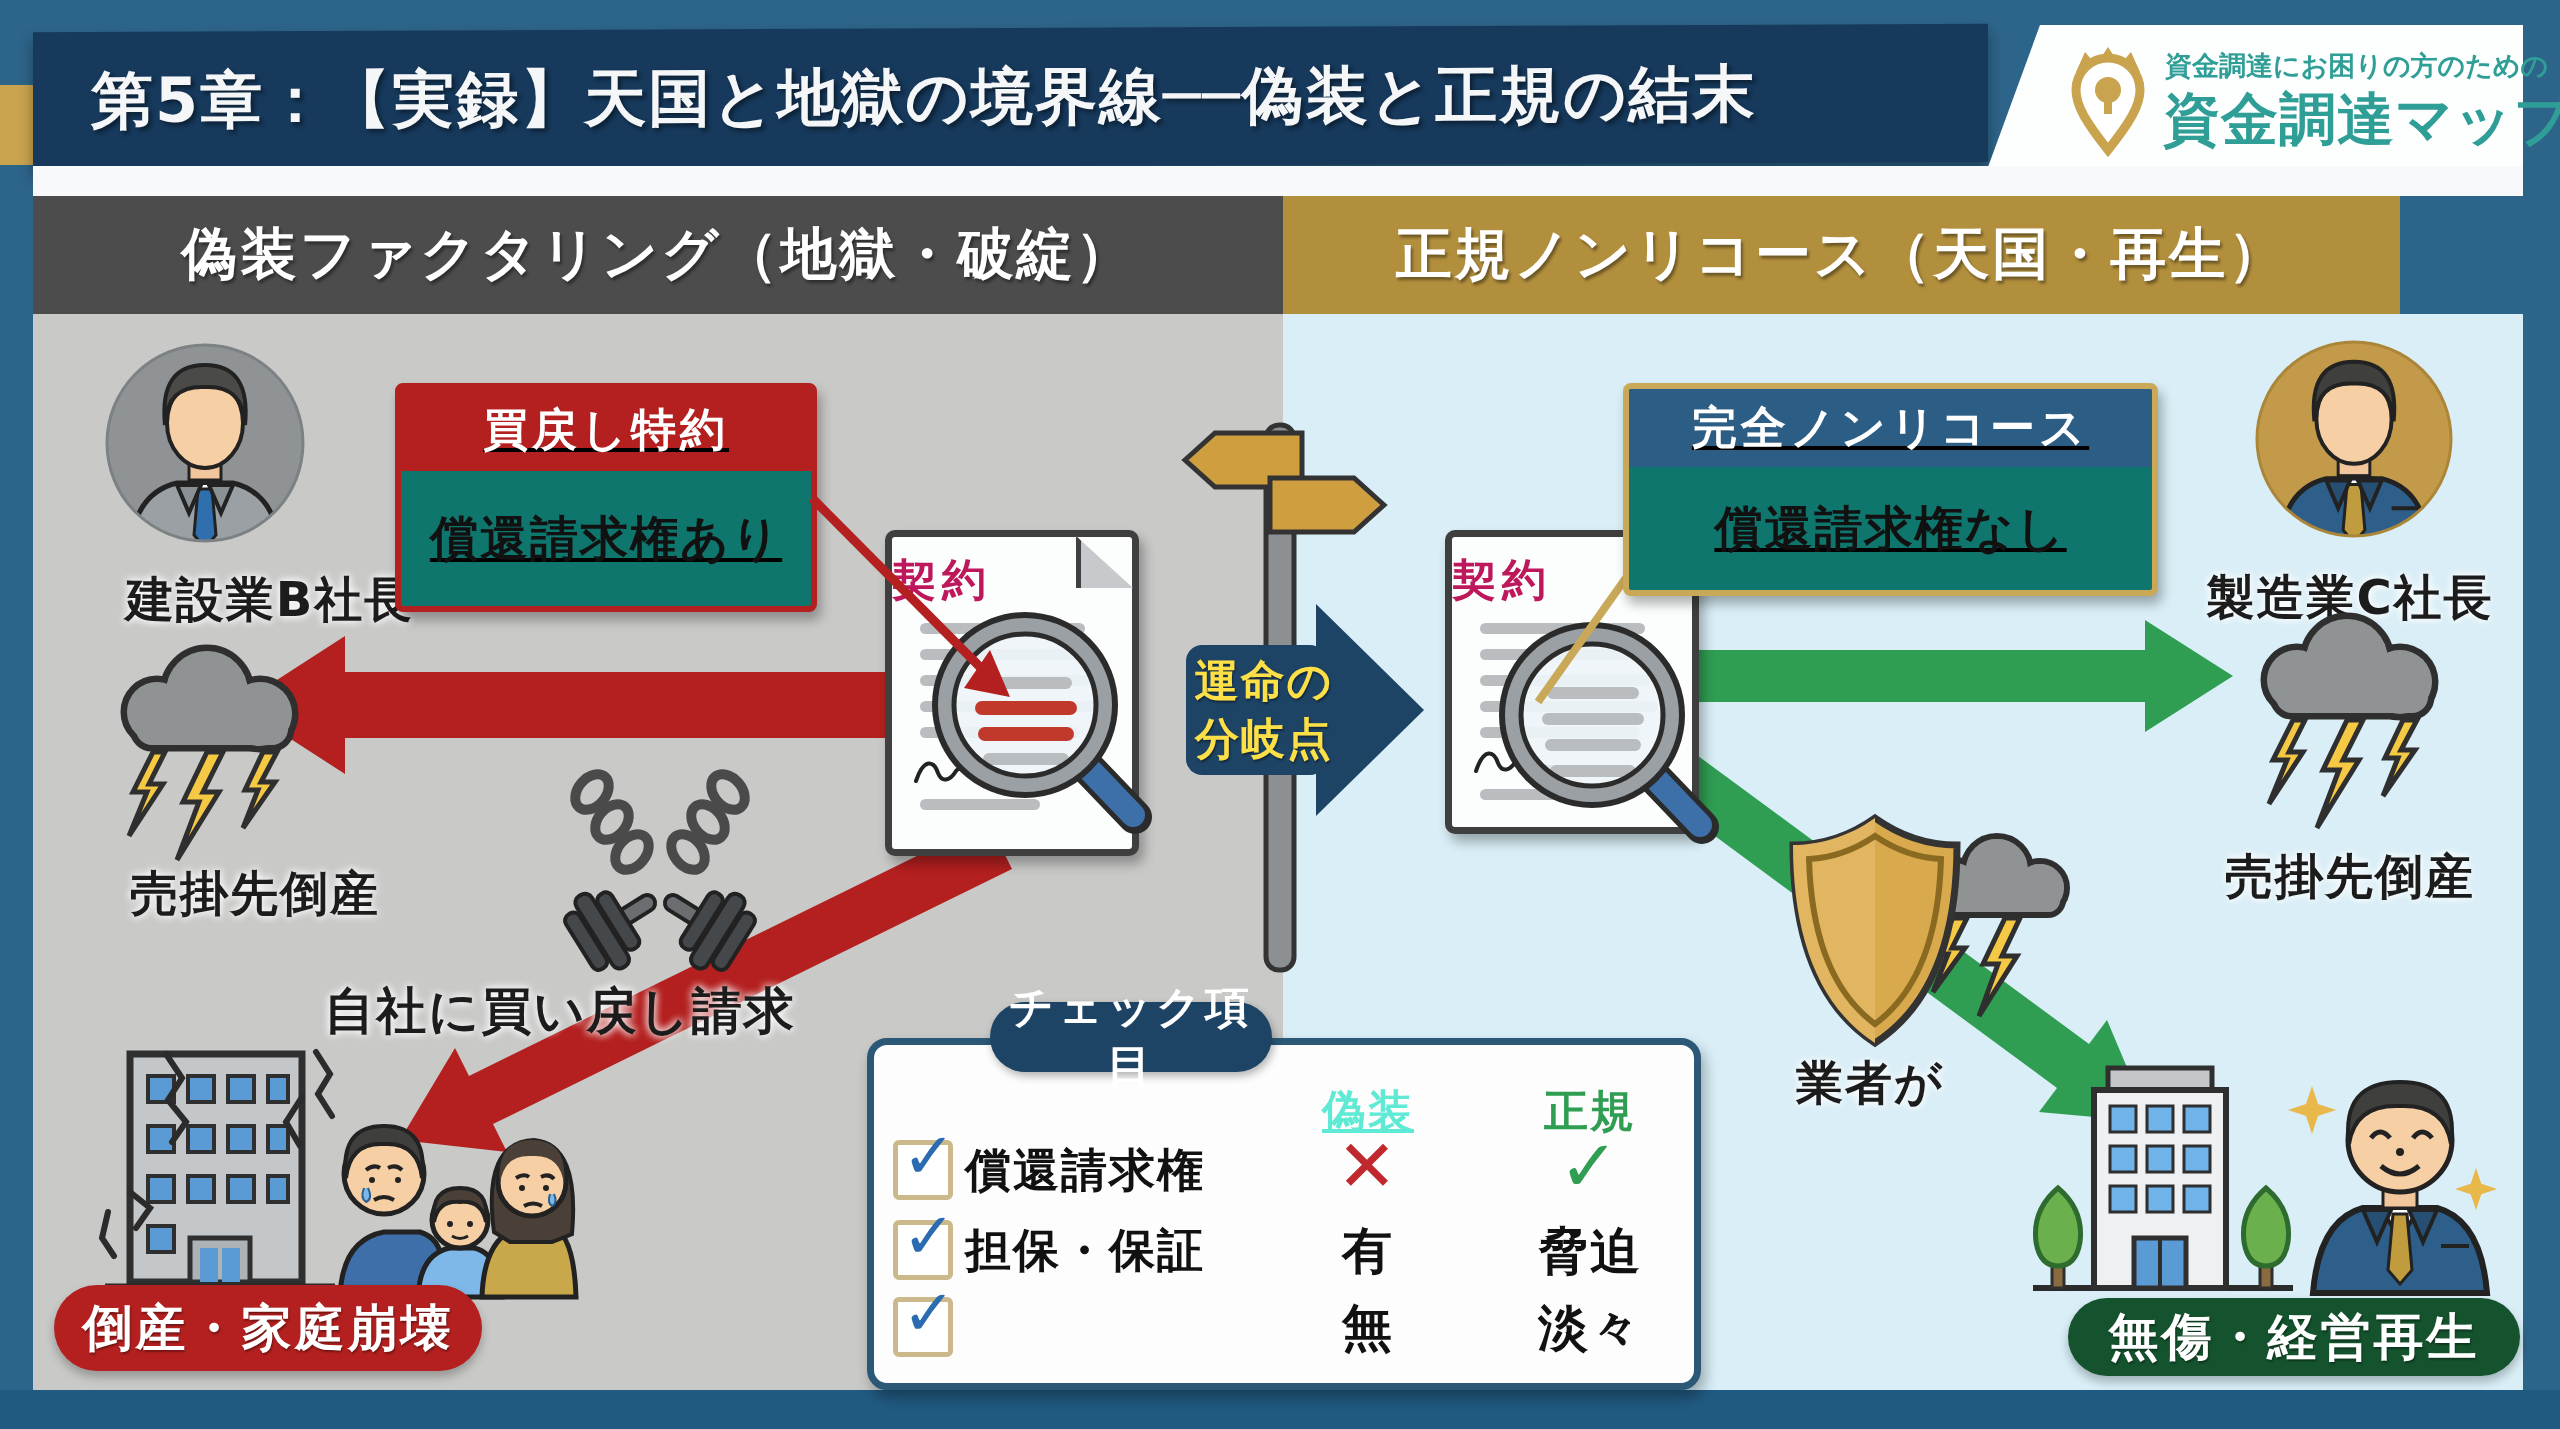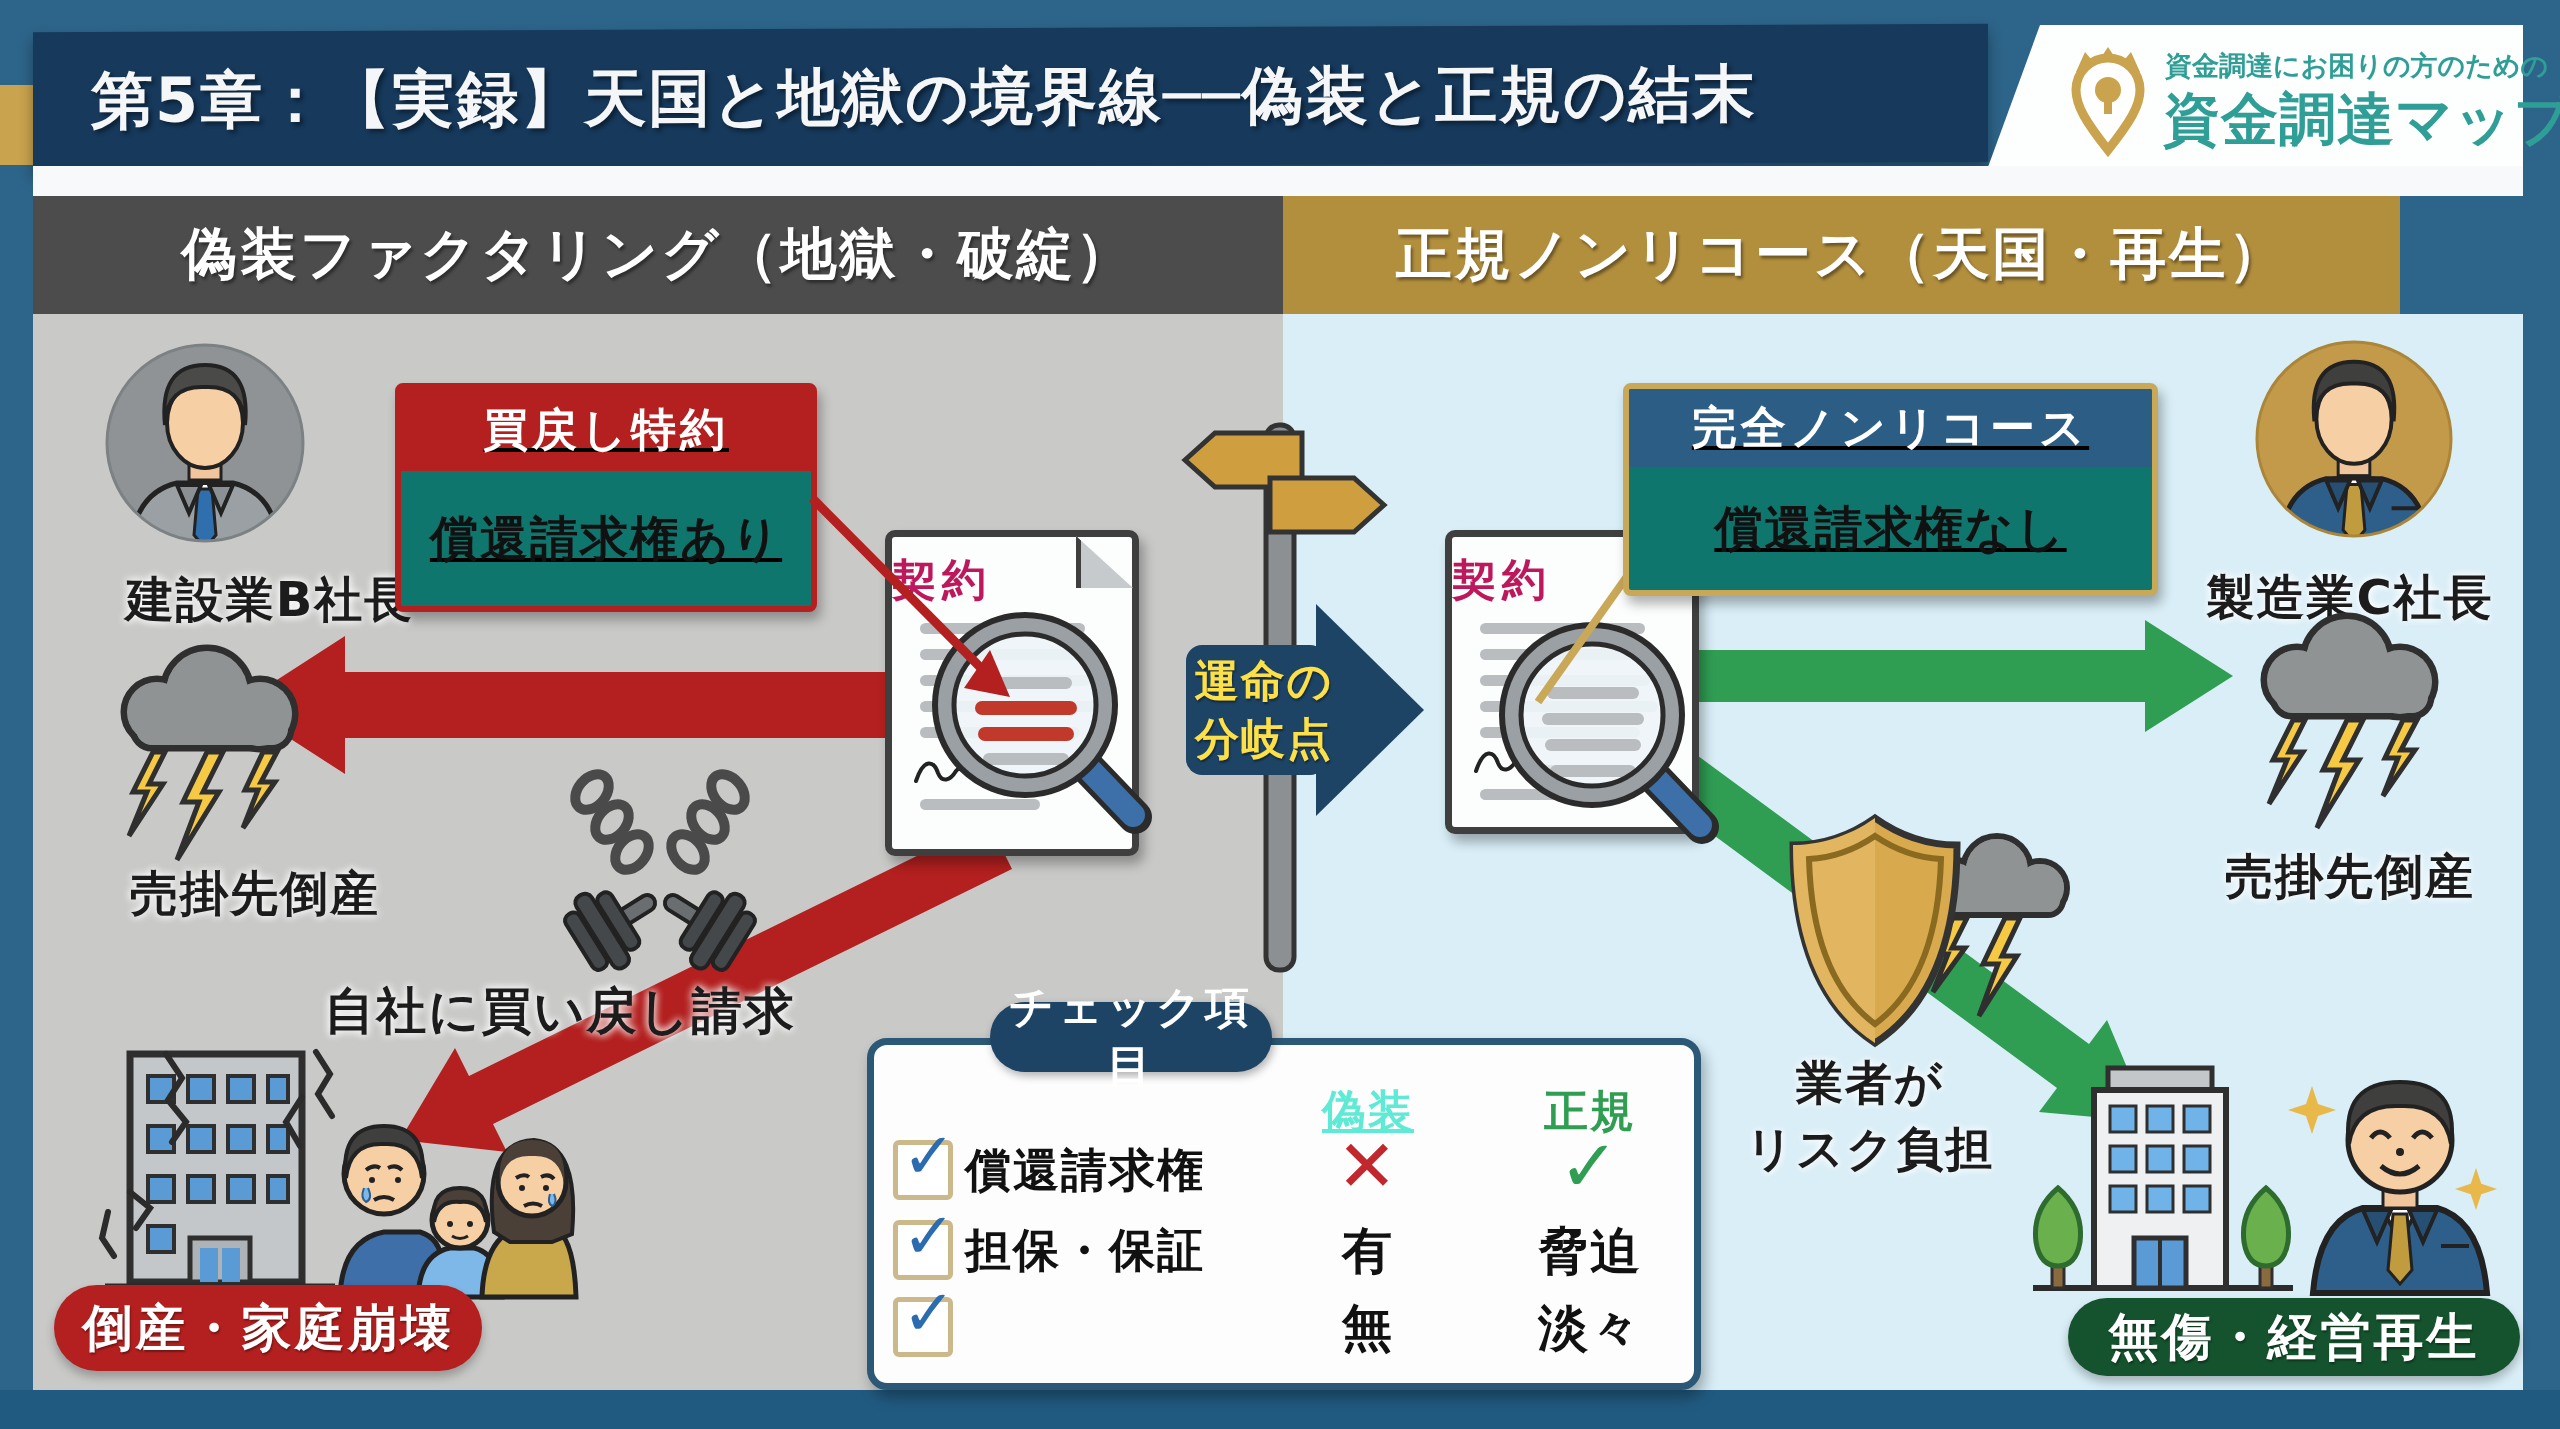--- a/index.html
+++ b/index.html
@@ -376,21 +376,20 @@
       <polygon points="48,88 30,124 43,124 28,162 60,118 47,118 62,88"></polygon>
       <polygon points="100,88 78,134 93,134 74,186 112,126 97,126 115,88"></polygon>
     </g>
   </svg>
   <svg class="abs" style="left:1783px;top:812px" width="184" height="238" viewBox="0 0 184 238">
     <path d="M92,6 C120,26 150,33 174,33 C174,118 152,192 92,231 C32,192 10,118 10,33 C34,33 64,26 92,6 Z" fill="#d9a94e" stroke="#333" stroke-width="7"></path>
     <path d="M92,6 C64,26 34,33 10,33 C10,118 32,192 92,231 Z" fill="#e2b660"></path>
     <path d="M92,24 C114,39 138,46 158,47 C156,116 138,178 92,212 C46,178 28,116 26,47 C46,46 70,39 92,24 Z" fill="none" stroke="#8a6a20" stroke-width="6"></path>
   </svg>
   <div class="abs lbl" style="left:1700px;top:1052px;width:340px;text-align:center;font-size:47px">業者が</div>
-  <div class="abs lbl" style="left:1700px;top:1118px;width:340px;text-align:center;font-size:47px">リスク負担</div>
 
   <svg class="abs" style="left:2028px;top:1060px" width="270" height="235" viewBox="0 0 270 235">
     <line x1="5" y1="228" x2="265" y2="228" stroke="#2b2b2b" stroke-width="6"></line>
     <rect x="80" y="8" width="104" height="22" fill="#c3c7ca" stroke="#2f2f2f" stroke-width="5"></rect>
     <rect x="66" y="30" width="132" height="198" fill="#eef0f2" stroke="#2f2f2f" stroke-width="6"></rect>
     <g fill="#6fb3e8" stroke="#2f2f2f" stroke-width="3">
       <rect x="82" y="46" width="26" height="26"></rect>
         <rect x="119" y="46" width="26" height="26"></rect>
         <rect x="156" y="46" width="26" height="26"></rect>
       <rect x="82" y="86" width="26" height="26"></rect>

